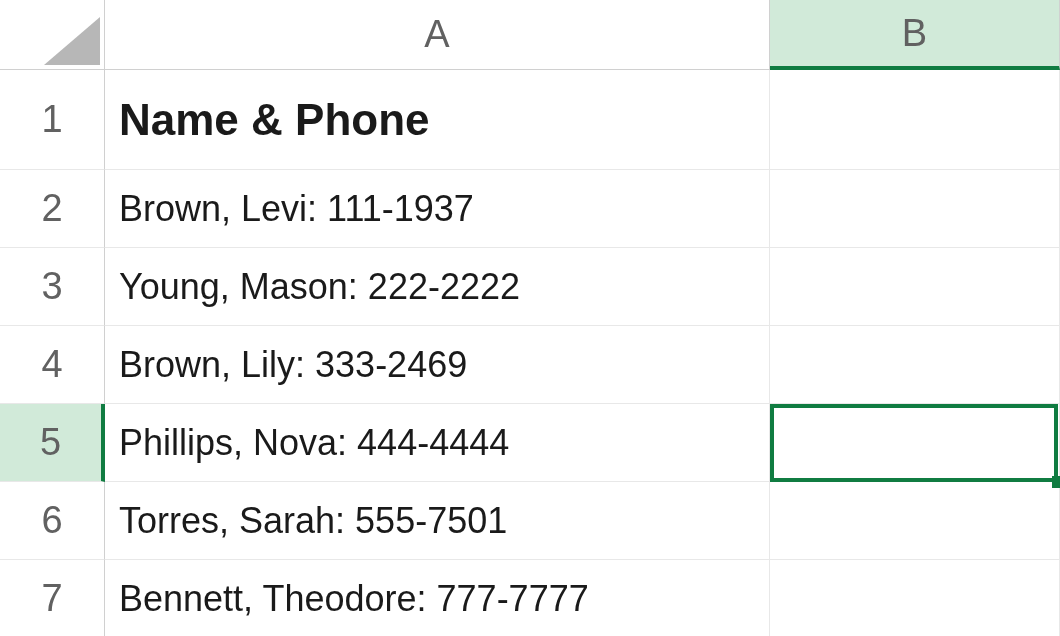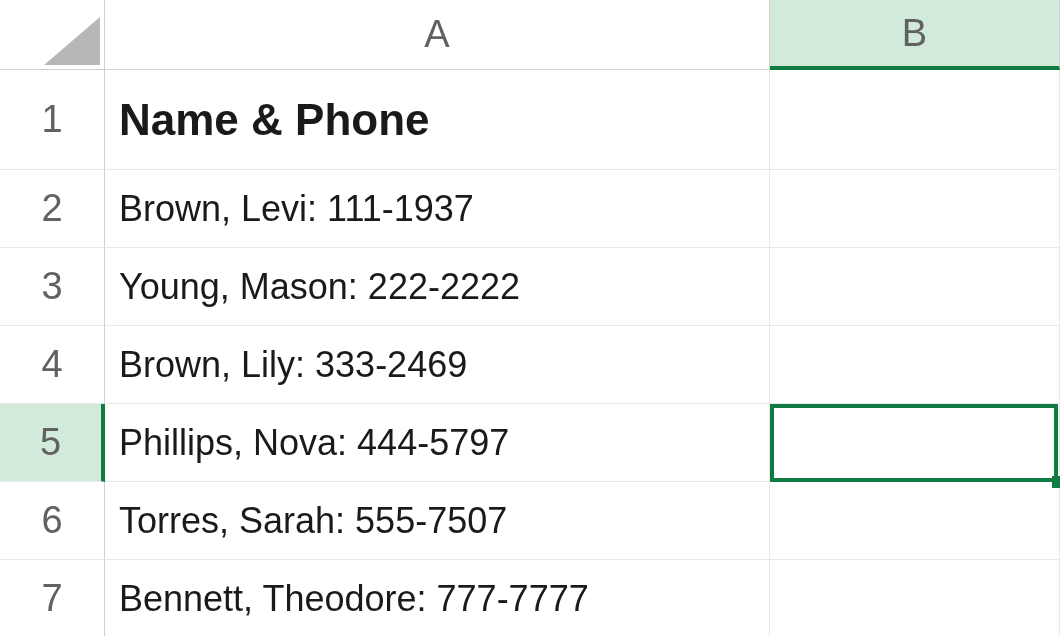--- a/index.html
+++ b/index.html
@@ -118,25 +118,25 @@
 
   <div class="row-header">3</div>
   <div class="cell">Young, Mason: 222-2222</div>
   <div class="cell"></div>
 
   <div class="row-header">4</div>
   <div class="cell">Brown, Lily: 333-2469</div>
   <div class="cell"></div>
 
   <div class="row-header selected">5</div>
-  <div class="cell">Phillips, Nova: 444-5797</div>
+  <div class="cell">Phillips, Nova: 444-4444</div>
   <div class="cell"></div>
 
   <div class="row-header">6</div>
-  <div class="cell">Torres, Sarah: 555-7507</div>
+  <div class="cell">Torres, Sarah: 555-7501</div>
   <div class="cell"></div>
 
   <div class="row-header">7</div>
   <div class="cell">Bennett, Theodore: 777-7777</div>
   <div class="cell"></div>
 </div>
 
 <div class="selected-outline" style="left:770px; top:404px; width:288px; height:78px;"></div>
 <div class="fill-handle" style="left:1052px; top:476px;"></div>
 

